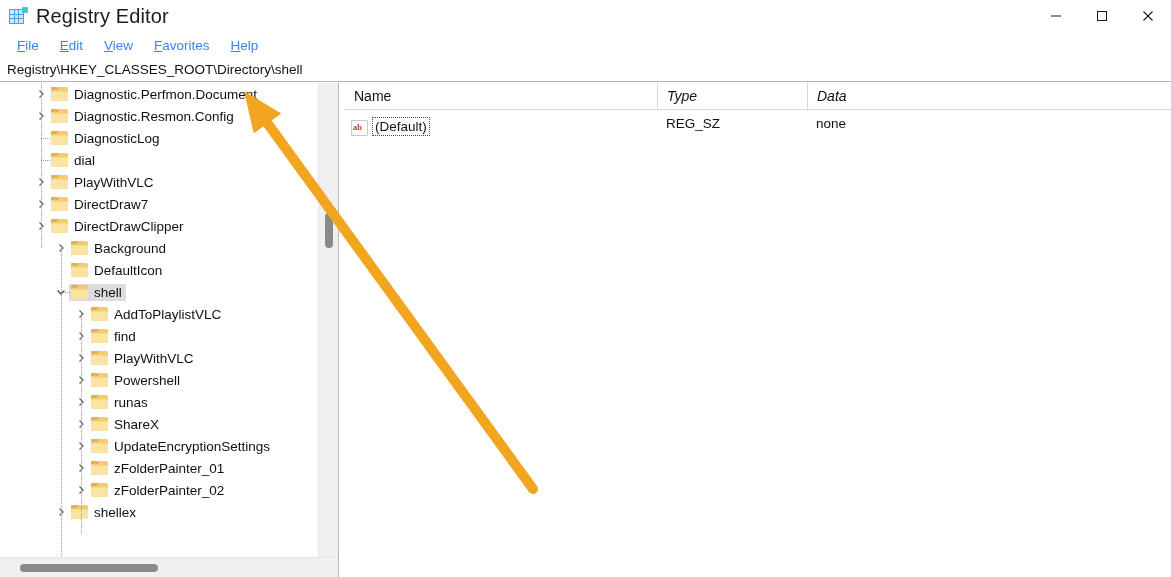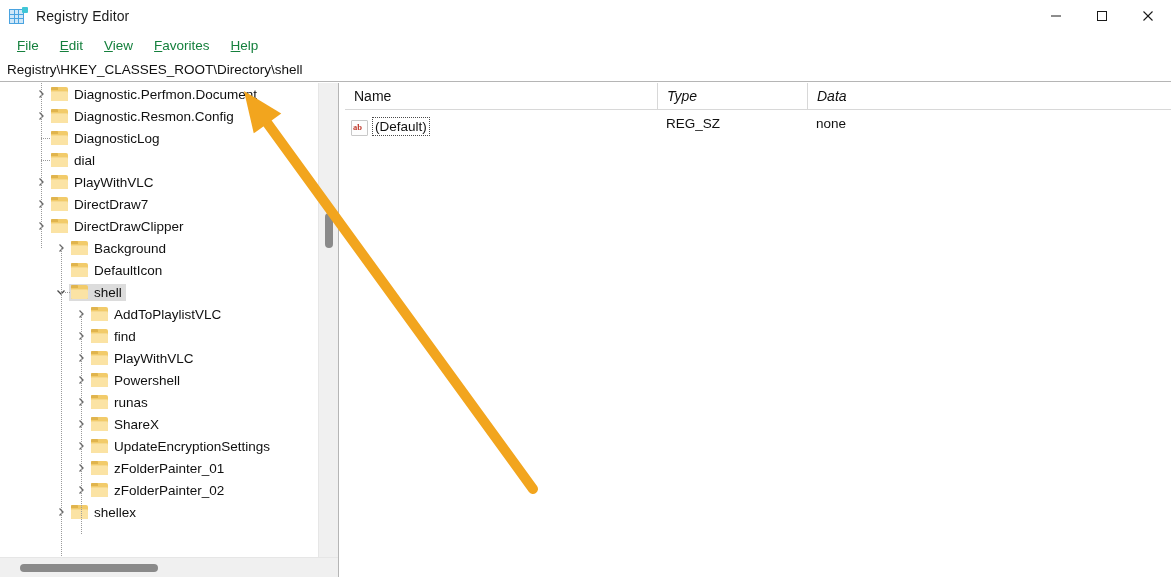--- a/index.html
+++ b/index.html
@@ -53,21 +53,21 @@
   #app-icon .dot {
     position: absolute;
     right: -1px;
     top: 0px;
     width: 6px;
     height: 6px;
     background: #3fc6d6;
     border-radius: 1px;
   }
   #title-text {
-    font-size: 14px;
+    font-size: 20px;
     color: #1b1b1b;
     letter-spacing: 0.1px;
   }
   #window-controls {
     position: absolute;
     right: 0;
     top: 0;
     height: 32px;
     display: flex;
   }
@@ -86,21 +86,21 @@
   
   #menubar {
     height: 26px;
     display: flex;
     align-items: center;
     padding-left: 7px;
     background: #ffffff;
   }
   .menu-item {
     font-size: 13.5px;
-    color: #15803d;
+    color: #3b82f6;
     padding: 3px 11px 3px 10px;
     cursor: default;
     white-space: nowrap;
   }
   .menu-item u { text-decoration: underline; }
 
   
   #addressbar {
     height: 24px;
     display: flex;

